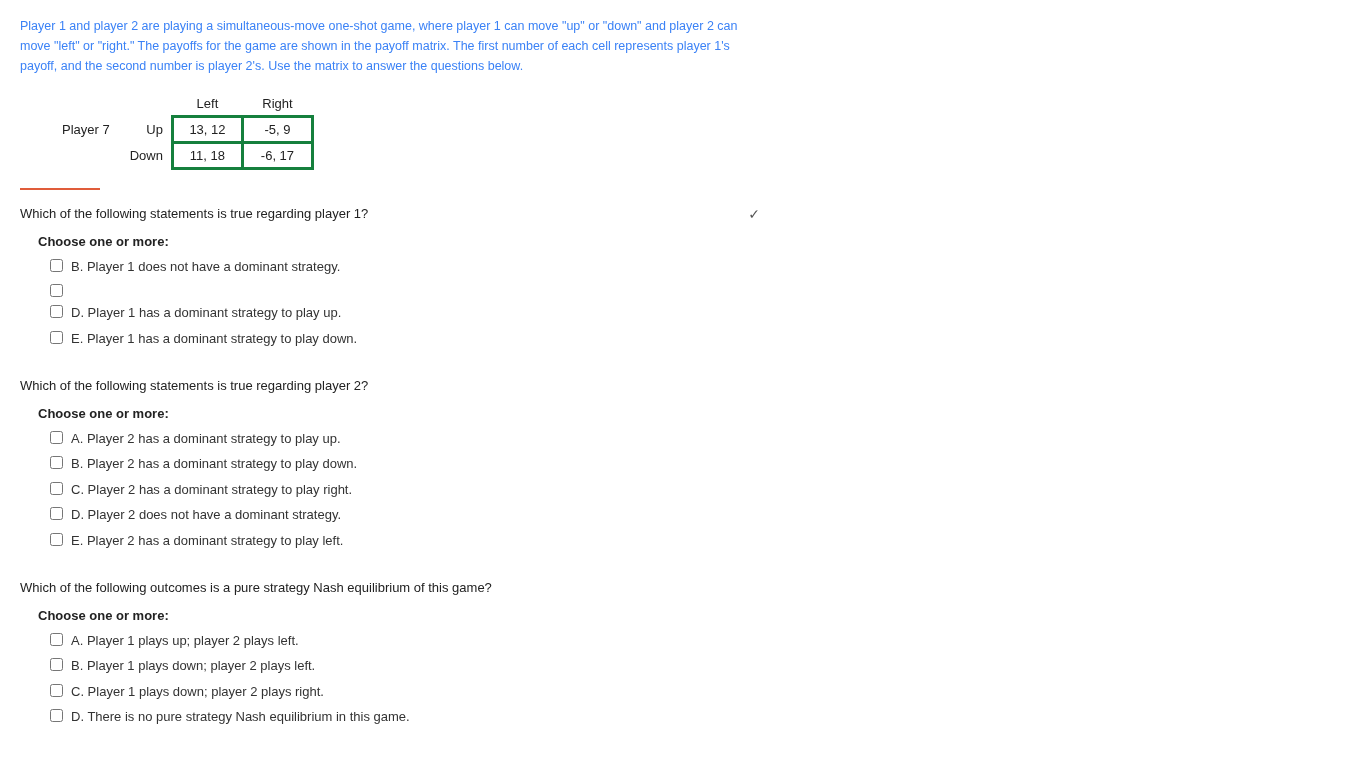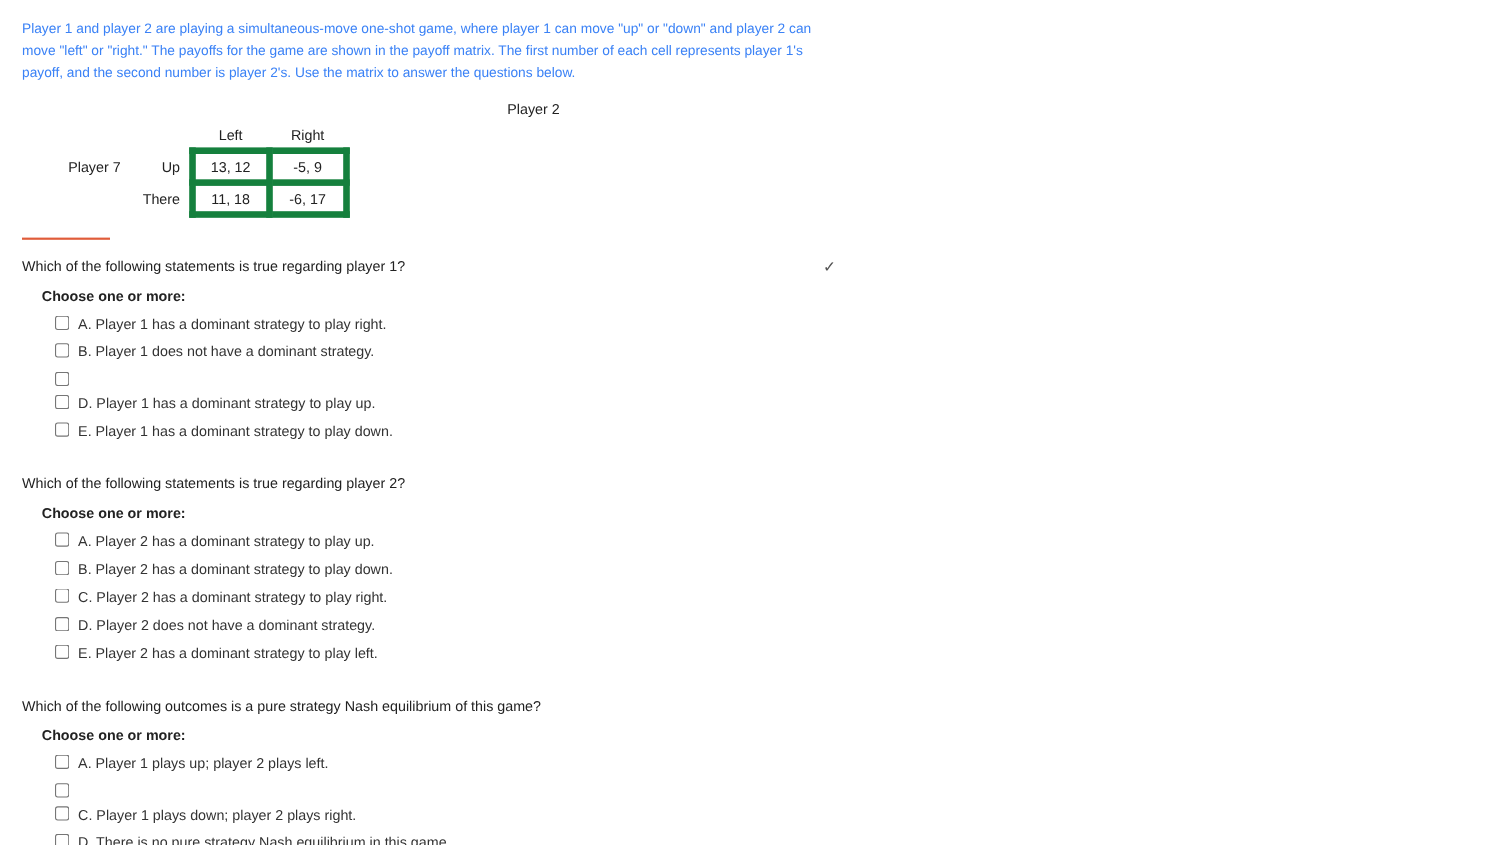--- a/index.html
+++ b/index.html
@@ -45,21 +45,21 @@
       font-weight: normal;
       padding-right: 8px;
     }
     .matrix-table .header-cell {
       border: none;
       background: none;
       font-weight: normal;
       text-align: center;
     }
     .matrix-table .data-cell {
-      border: 6px solid #15803d;
+      border: 3px solid #15803d;
       min-width: 70px;
     }
     .divider {
       border: none;
       border-top: 2px solid #e05c3a;
       margin: 18px 0 14px 0;
       width: 80px;
     }
     .question-block {
       margin-bottom: 28px;
@@ -105,59 +105,54 @@
       cursor: pointer;
       color: #333;
     }
   </style>
 </head>
 <body>
 
 <p class="intro-text">Player 1 and player 2 are playing a simultaneous-move one-shot game, where player 1 can move "up" or "down" and player 2 can move "left" or "right." The payoffs for the game are shown in the payoff matrix. The first number of each cell represents player 1's payoff, and the second number is player 2's. Use the matrix to answer the questions below.</p>
 
 <div class="matrix-wrapper">
-  <div class="player2-label">Player 2</div>
   <table class="matrix-table">
     <thead>
       <tr>
         <td class="label-cell"></td>
         <td class="label-cell"></td>
         <td class="header-cell">Left</td>
         <td class="header-cell">Right</td>
       </tr>
     </thead>
     <tbody>
       <tr>
         <td class="label-cell">Player 7</td>
         <td class="label-cell">Up</td>
         <td class="data-cell">13, 12</td>
         <td class="data-cell">-5, 9</td>
       </tr>
       <tr>
         <td class="label-cell"></td>
-        <td class="label-cell">There</td>
+        <td class="label-cell">Down</td>
         <td class="data-cell">11, 18</td>
         <td class="data-cell">-6, 17</td>
       </tr>
     </tbody>
   </table>
 </div>
 
 <hr class="divider">
 
 <div id="questions-container">
     <div class="question-block">
       <div class="question-text"><span class="edit-icon">✓</span>Which of the following statements is true regarding player 1?</div>
       <div class="choose-label">Choose one or more:</div>
       <ul class="options-list">
         <li>
-          <input type="checkbox" id="q1_opt1" style="">
-          <label for="q1_opt1">A.  Player 1 has a dominant strategy to play right.</label>
-        </li>
-        <li>
           <input type="checkbox" id="q1_opt2" style="">
           <label for="q1_opt2">B.  Player 1 does not have a dominant strategy.</label>
         </li>
         <li>
           <input type="checkbox" id="q1_opt3" style="">
         </li>
         <li>
           <input type="checkbox" id="q1_opt4" style="">
           <label for="q1_opt4">D.  Player 1 has a dominant strategy to play up.</label>
         </li>
@@ -196,20 +191,21 @@
     <div class="question-block">
       <div class="question-text">Which of the following outcomes is a pure strategy Nash equilibrium of this game?</div>
       <div class="choose-label">Choose one or more:</div>
       <ul class="options-list">
         <li>
           <input type="checkbox" id="q3_opt1" style="">
           <label for="q3_opt1">A.  Player 1 plays up; player 2 plays left.</label>
         </li>
         <li>
           <input type="checkbox" id="q3_opt2" style="">
+          <label for="q3_opt2">B.  Player 1 plays down; player 2 plays left.</label>
         </li>
         <li>
           <input type="checkbox" id="q3_opt3" style="">
           <label for="q3_opt3">C.  Player 1 plays down; player 2 plays right.</label>
         </li>
         <li>
           <input type="checkbox" id="q3_opt4" style="">
           <label for="q3_opt4">D.  There is no pure strategy Nash equilibrium in this game.</label>
         </li>
       </ul>

